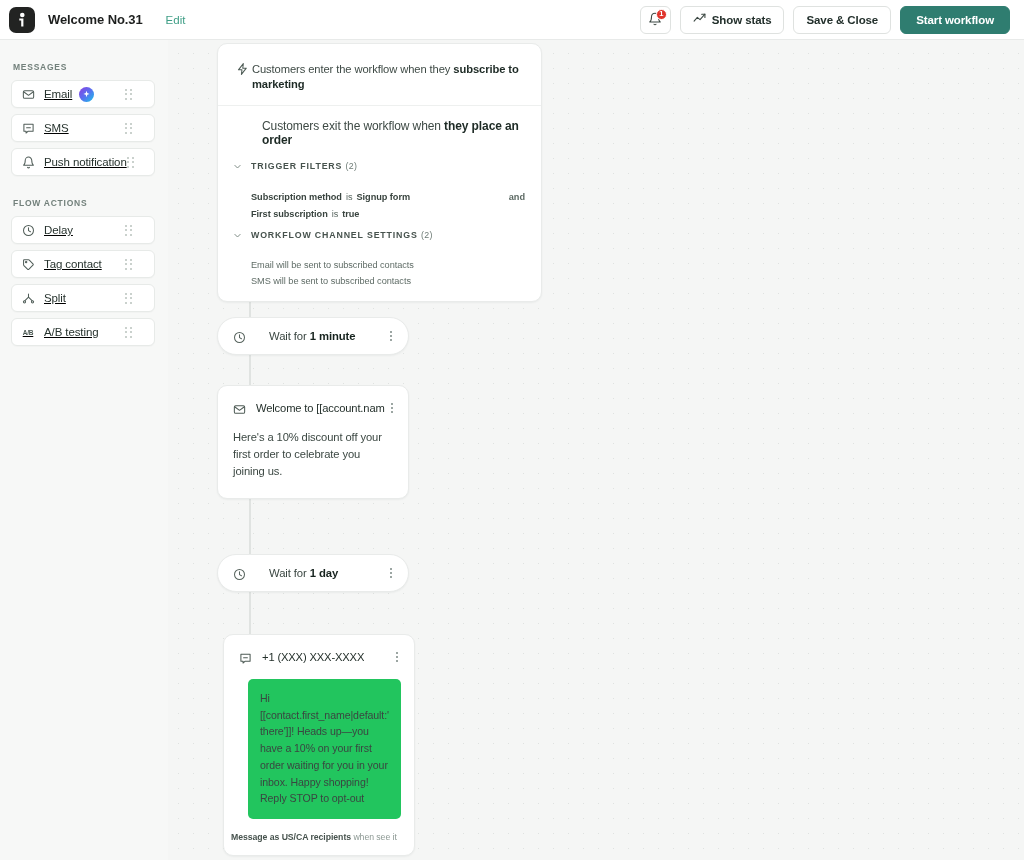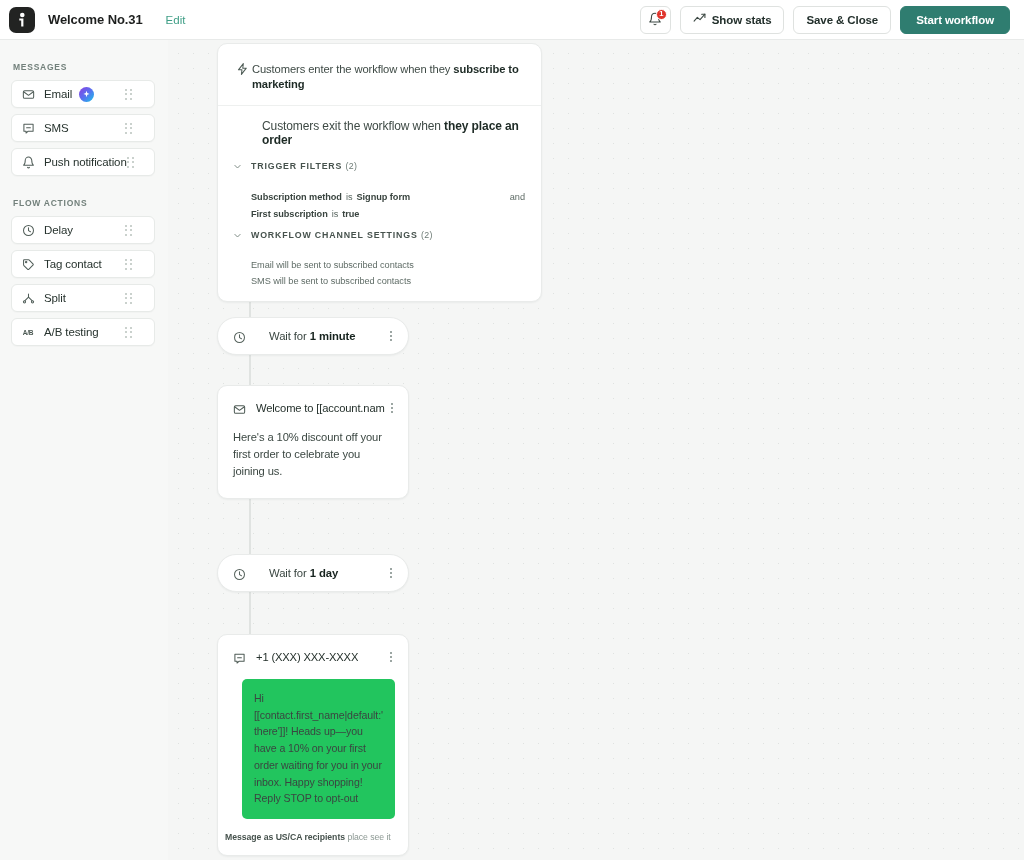--- a/index.html
+++ b/index.html
@@ -118,20 +118,21 @@
     height: 28px;
     background: #ffffff;
     border: 1px solid #e7eae8;
     border-radius: 6px;
     display: flex;
     align-items: center;
     padding: 0 21px 0 9px;
     margin-bottom: 6px;
     cursor: grab;
     box-shadow: 0 1px 1px rgba(20,30,25,0.025);
+    text-decoration: underline;
   }
   .side-item-icon {
     width: 14px; height: 14px;
     flex: none;
     display: flex; align-items: center; justify-content: center;
     color: #515e59;
   }
   .side-item-label {
     font-size: 11.5px;
     color: #27332e;
@@ -243,21 +244,21 @@
     display: flex;
     align-items: center;
     padding: 0 16px 0 33px;
     height: 17px;
     font-size: 9.2px;
     color: #39443f;
     font-weight: bold;
     letter-spacing: -0.05px;
   }
   .filter-row .op { font-weight: normal; color: #5d6a64; margin: 0 4px; }
-  .filter-row .and { margin-left: auto; font-weight: normal; color: #5d6a64; text-align: right; }
+  .filter-row .and { margin-left: auto; font-weight: bold; color: #5d6a64; text-align: right; }
   .chan-row {
     padding: 0 16px 0 33px;
     height: 16px;
     display: flex; align-items: center;
     font-size: 9.2px;
     color: #5f6c66;
     letter-spacing: -0.05px;
   }
   .pad-b { padding-bottom: 12px; }
   .sp8 { height: 8px; }
@@ -296,21 +297,21 @@
   }
   .email-body {
     padding: 13px 22px 18px 15px;
     font-size: 11.2px;
     line-height: 1.52;
     color: #3c4843;
     letter-spacing: -0.1px;
   }
 
   
-  .sms-node { left: 49px; width: 192px; padding: 0; }
+  .sms-node { left: 55px; width: 192px; padding: 0; }
   .sms-bubble {
     margin: 14px 13px 0 24px;
     background: #22c55e;
     border-radius: 5px;
     padding: 11px 12px 12px 12px;
     font-size: 10.6px;
     line-height: 1.58;
     color: #3a4641;
     word-break: break-word;
     letter-spacing: -0.1px;
@@ -618,18 +619,18 @@
             </svg>
           </span>
           <span class="node-head-title">+1 (XXX) XXX-XXXX</span>
           <span class="kebab">
               <i></i>
               <i></i>
               <i></i>
             </span>
         </div>
         <div class="sms-bubble">Hi [[contact.first_name|default:'there']]! Heads up—you have a 10% on your first order waiting for you in your inbox. Happy shopping! Reply STOP to opt-out</div>
-        <div class="sms-foot"><b>Message as US/CA recipients</b><span> place see it</span></div>
+        <div class="sms-foot"><b>Message as US/CA recipients</b><span> when see it</span></div>
       </div>
 
     </div>
   </div>
 </div>
 
 </body></html>

